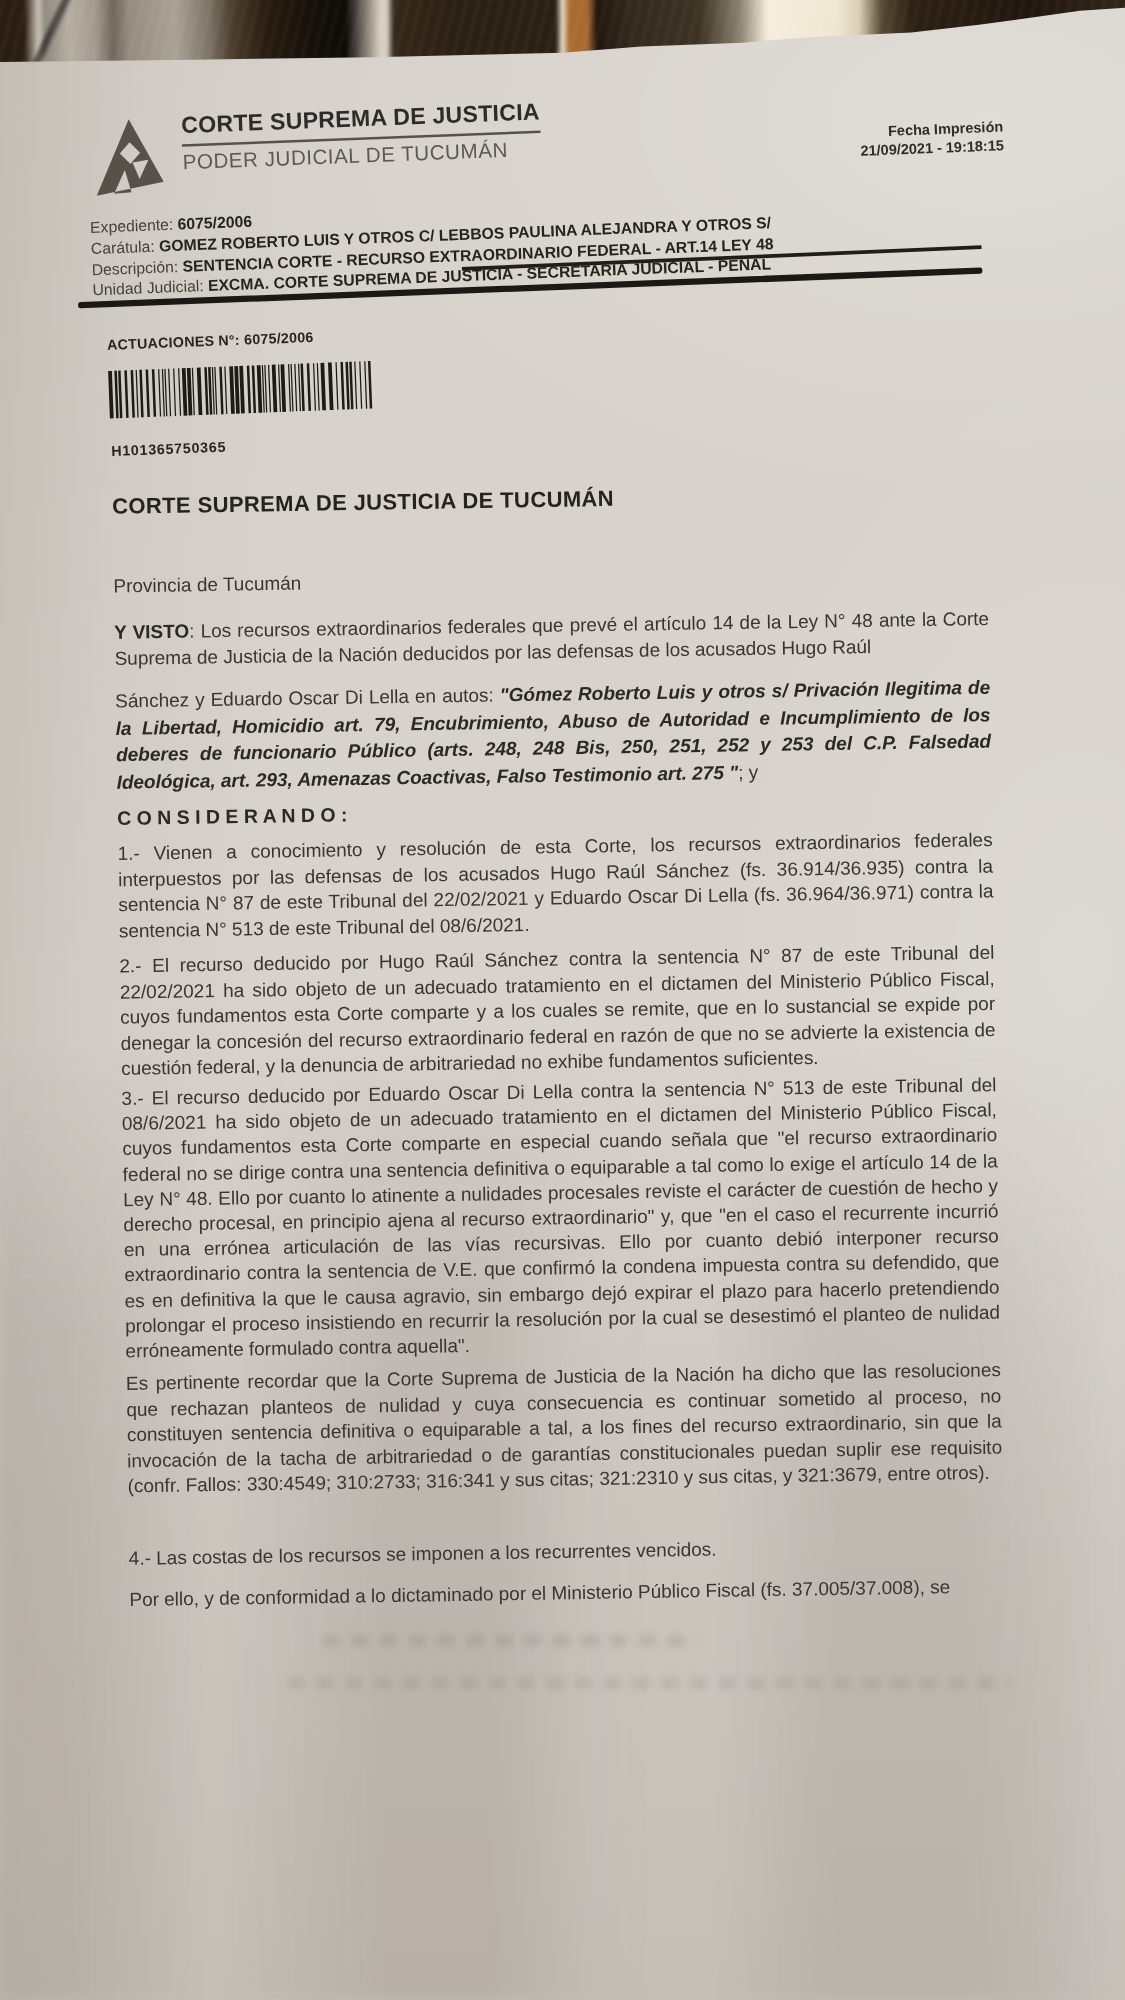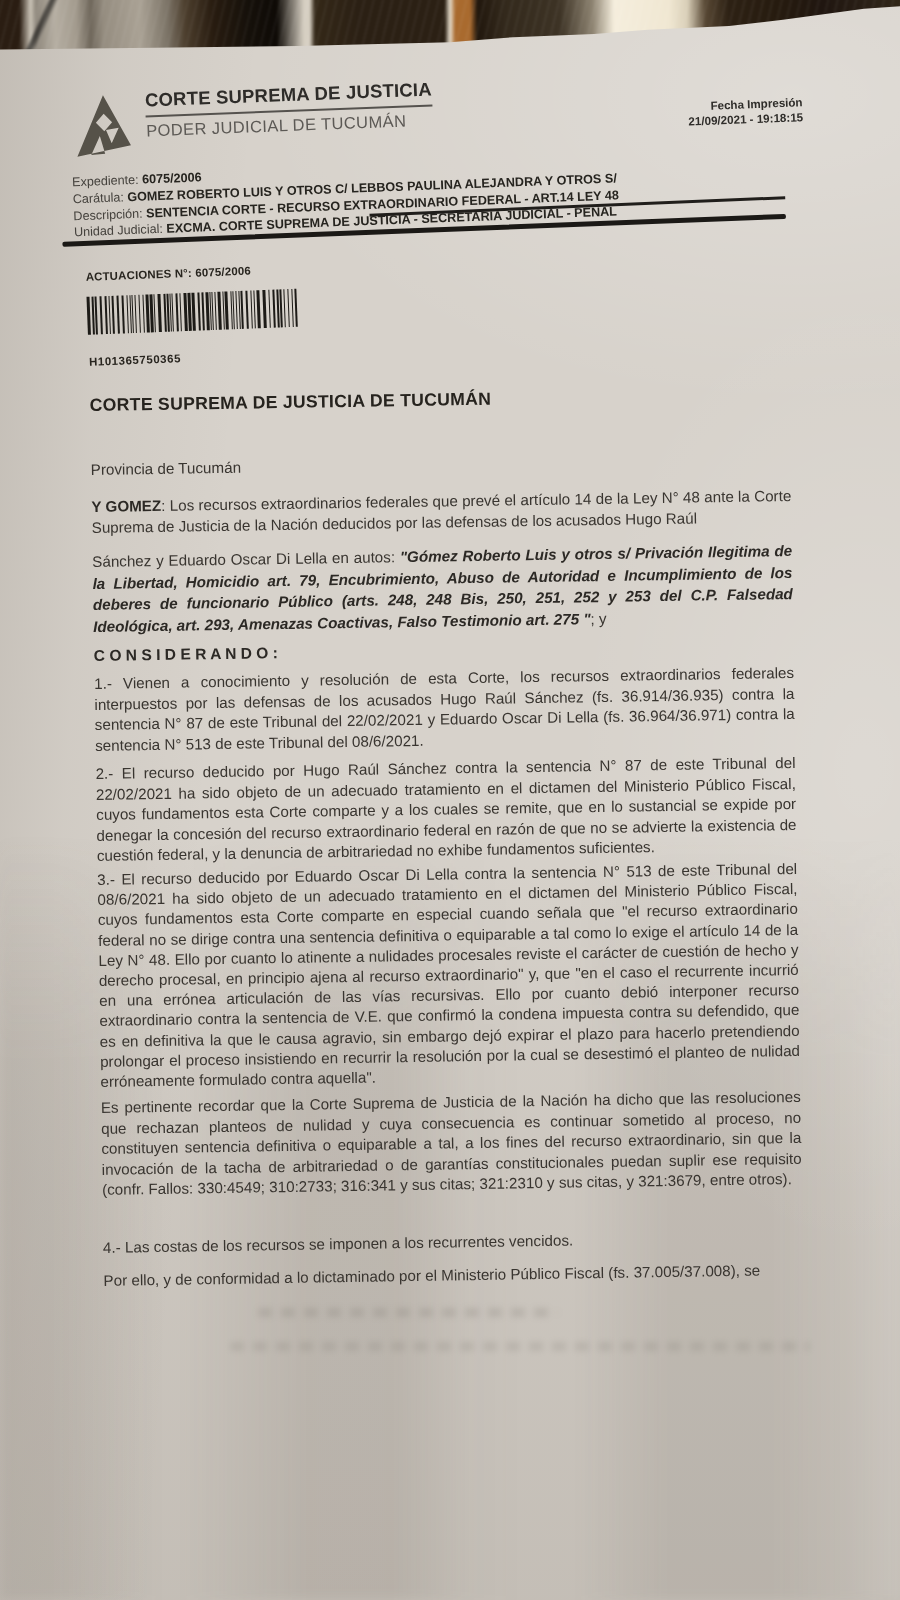--- a/index.html
+++ b/index.html
@@ -217,21 +217,21 @@
         <span style="width:2px;margin-right:1px"></span>
       </div>
     <div class="barcode-code">H101365750365</div>
   </div>
 
   <div class="tilt-b">
     <div class="doc-title">CORTE SUPREMA DE JUSTICIA DE TUCUMÁN</div>
 
     <div class="par province">Provincia de Tucumán</div>
 
-    <div class="par visto"><b>Y GOMEZ</b><span>: Los recursos extraordinarios federales que prevé el artículo 14 de la Ley N° 48 ante la Corte Suprema de Justicia de la Nación deducidos por las defensas de los acusados Hugo Raúl</span></div>
+    <div class="par visto"><b>Y VISTO</b><span>: Los recursos extraordinarios federales que prevé el artículo 14 de la Ley N° 48 ante la Corte Suprema de Justicia de la Nación deducidos por las defensas de los acusados Hugo Raúl</span></div>
 
     <div class="par autos"><span>Sánchez y Eduardo Oscar Di Lella en autos: </span><span class="bi">"Gómez Roberto Luis y otros s/ Privación Ilegitima de la Libertad, Homicidio art. 79, Encubrimiento, Abuso de Autoridad e Incumplimiento de los deberes de funcionario Público (arts. 248, 248 Bis, 250, 251, 252 y 253 del C.P. Falsedad Ideológica, art. 293, Amenazas Coactivas, Falso Testimonio art. 275 "</span><span>; y</span></div>
 
     <div class="par considerando">C O N S I D E R A N D O :</div>
 
     <div class="par p1">1.- Vienen a conocimiento y resolución de esta Corte, los recursos extraordinarios federales interpuestos por las defensas de los acusados Hugo Raúl Sánchez (fs. 36.914/36.935) contra la sentencia N° 87 de este Tribunal del 22/02/2021 y Eduardo Oscar Di Lella (fs. 36.964/36.971) contra la sentencia N° 513 de este Tribunal del 08/6/2021.</div>
     <div class="par p2">2.- El recurso deducido por Hugo Raúl Sánchez contra la sentencia N° 87 de este Tribunal del 22/02/2021 ha sido objeto de un adecuado tratamiento en el dictamen del Ministerio Público Fiscal, cuyos fundamentos esta Corte comparte y a los cuales se remite, que en lo sustancial se expide por denegar la concesión del recurso extraordinario federal en razón de que no se advierte la existencia de cuestión federal, y la denuncia de arbitrariedad no exhibe fundamentos suficientes.</div>
     <div class="par p3">3.- El recurso deducido por Eduardo Oscar Di Lella contra la sentencia N° 513 de este Tribunal del 08/6/2021 ha sido objeto de un adecuado tratamiento en el dictamen del Ministerio Público Fiscal, cuyos fundamentos esta Corte comparte en especial cuando señala que "el recurso extraordinario federal no se dirige contra una sentencia definitiva o equiparable a tal como lo exige el artículo 14 de la Ley N° 48. Ello por cuanto lo atinente a nulidades procesales reviste el carácter de cuestión de hecho y derecho procesal, en principio ajena al recurso extraordinario" y, que "en el caso el recurrente incurrió en una errónea articulación de las vías recursivas. Ello por cuanto debió interponer recurso extraordinario contra la sentencia de V.E. que confirmó la condena impuesta contra su defendido, que es en definitiva la que le causa agravio, sin embargo dejó expirar el plazo para hacerlo pretendiendo prolongar el proceso insistiendo en recurrir la resolución por la cual se desestimó el planteo de nulidad erróneamente formulado contra aquella".</div>
     <div class="par p4">Es pertinente recordar que la Corte Suprema de Justicia de la Nación ha dicho que las resoluciones que rechazan planteos de nulidad y cuya consecuencia es continuar sometido al proceso, no constituyen sentencia definitiva o equiparable a tal, a los fines del recurso extraordinario, sin que la invocación de la tacha de arbitrariedad o de garantías constitucionales puedan suplir ese requisito (confr. Fallos: 330:4549; 310:2733; 316:341 y sus citas; 321:2310 y sus citas, y 321:3679, entre otros).</div>
     <div class="par p5">4.- Las costas de los recursos se imponen a los recurrentes vencidos.</div>

